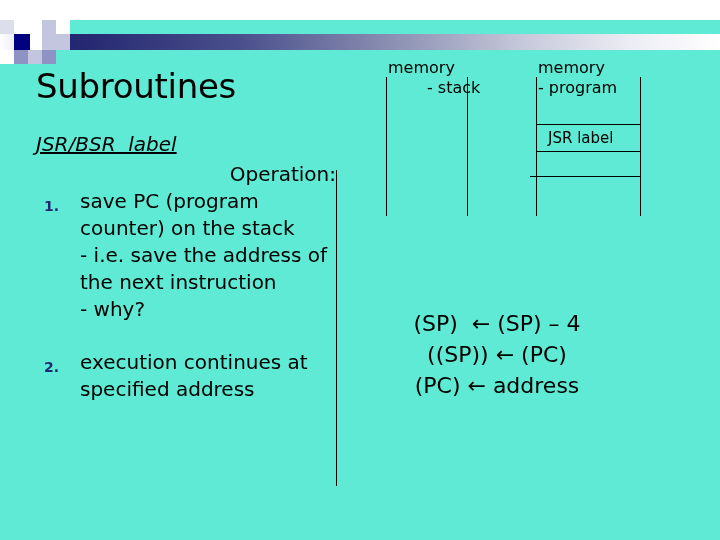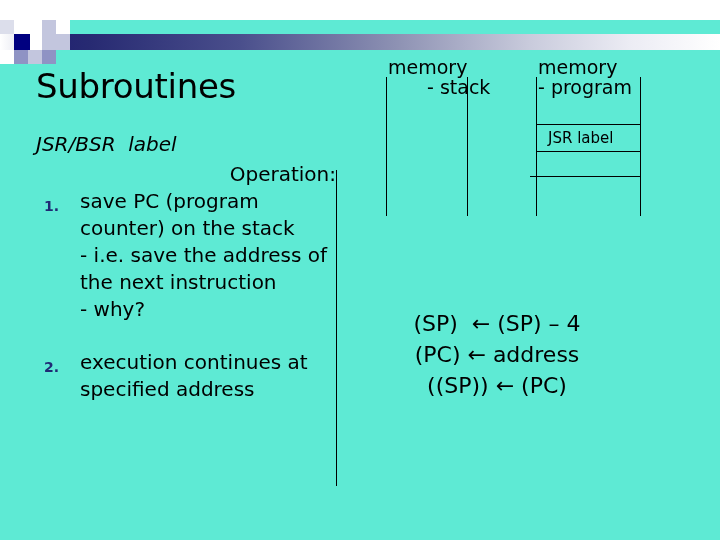--- a/index.html
+++ b/index.html
@@ -82,20 +82,21 @@
     left: 36px;
     top: 110px;
     width: 300px;
     color: #000000;
   }
   .instr {
     font-style: italic;
     font-size: 20px;
     line-height: 28px;
     white-space: pre;
+    text-decoration: underline;
   }
   .oper {
     font-size: 20px;
     line-height: 28px;
     margin-top: 2px;
     text-align: right;
   }
   .num-list {
     margin: 0;
     padding: 0;
@@ -123,21 +124,21 @@
     left: 336px;
     top: 150px;
     width: 1px;
     height: 316px;
     background: #000000;
   }
 
   
   .mem-caption {
     position: absolute;
-    font-size: 19px;
+    font-size: 16px;
     color: #000000;
     white-space: nowrap;
     line-height: 19px;
   }
   .vline {
     position: absolute;
     width: 1px;
     background: #000000;
   }
   .hline {
@@ -232,17 +233,17 @@
   <div class="mem-caption" style="left:538px; top:58px;">- program</div>
   <div class="vline" style="left:536px; top:57px; height:139px;"></div>
   <div class="vline" style="left:640px; top:57px; height:139px;"></div>
   <div class="hline" style="left:536px; top:104px; width:105px;"></div>
   <div class="hline" style="left:536px; top:131px; width:105px;"></div>
   <div class="hline" style="left:530px; top:156px; width:111px;"></div>
   <div class="cell-text" style="left:548px; top:109px;">JSR label</div>
 
   <div class="rtl-lines">
     <div class="rtl-line">(SP)  ← (SP) – 4</div>
+    <div class="rtl-line">((SP)) ← (PC)</div>
     <div class="rtl-line">(PC) ← address</div>
-    <div class="rtl-line">((SP)) ← (PC)</div>
   </div>
 
 </div>
 
 </body></html>

